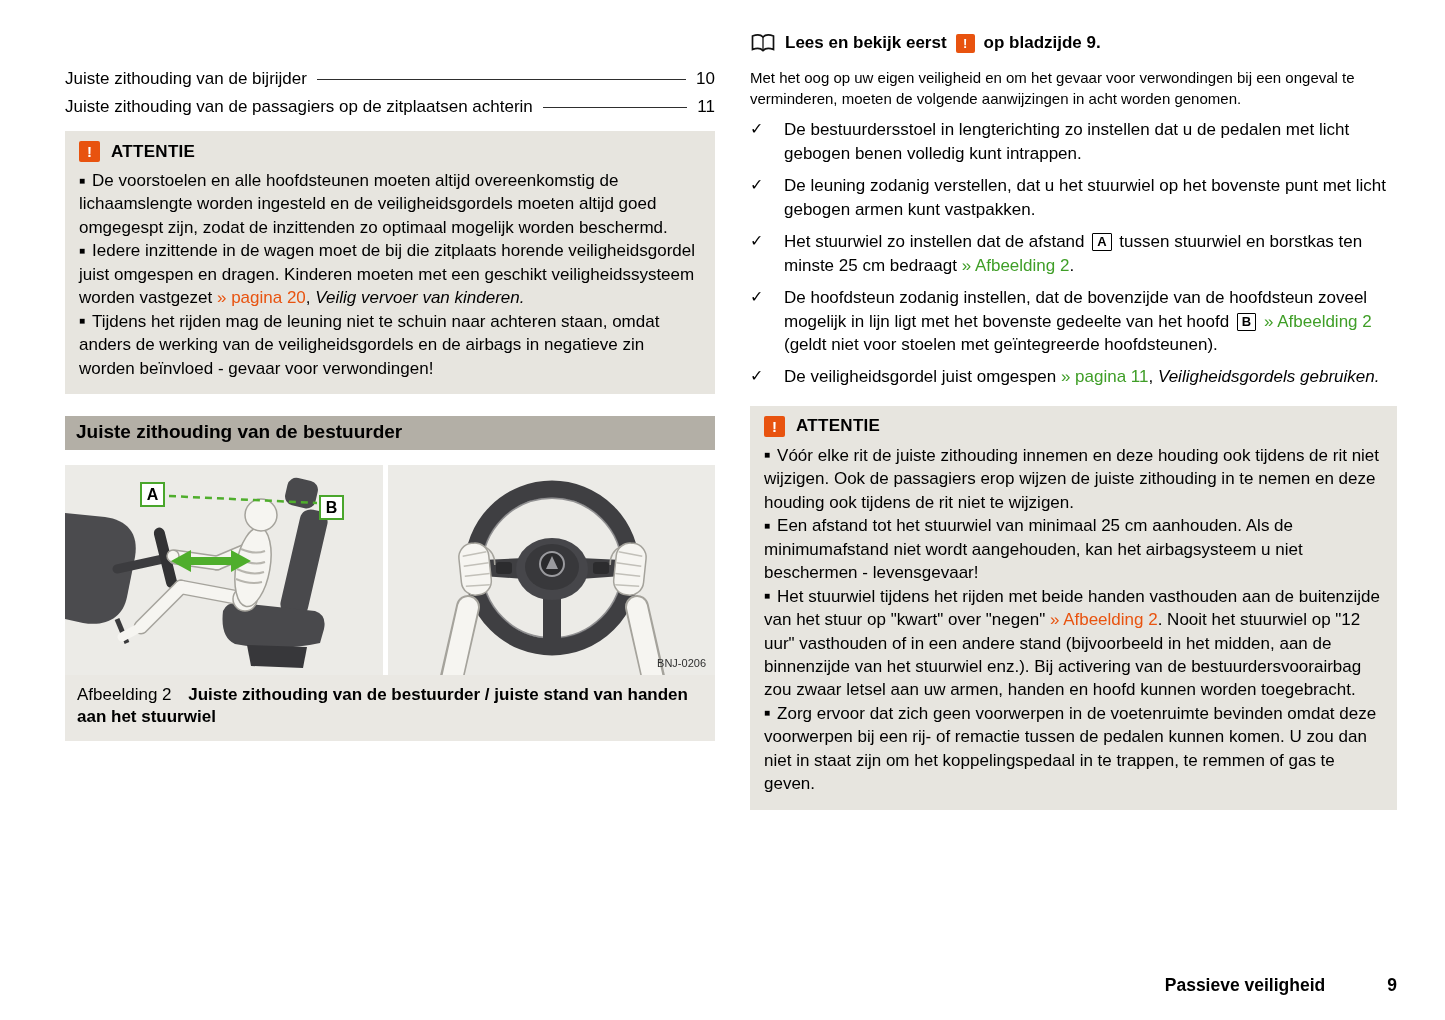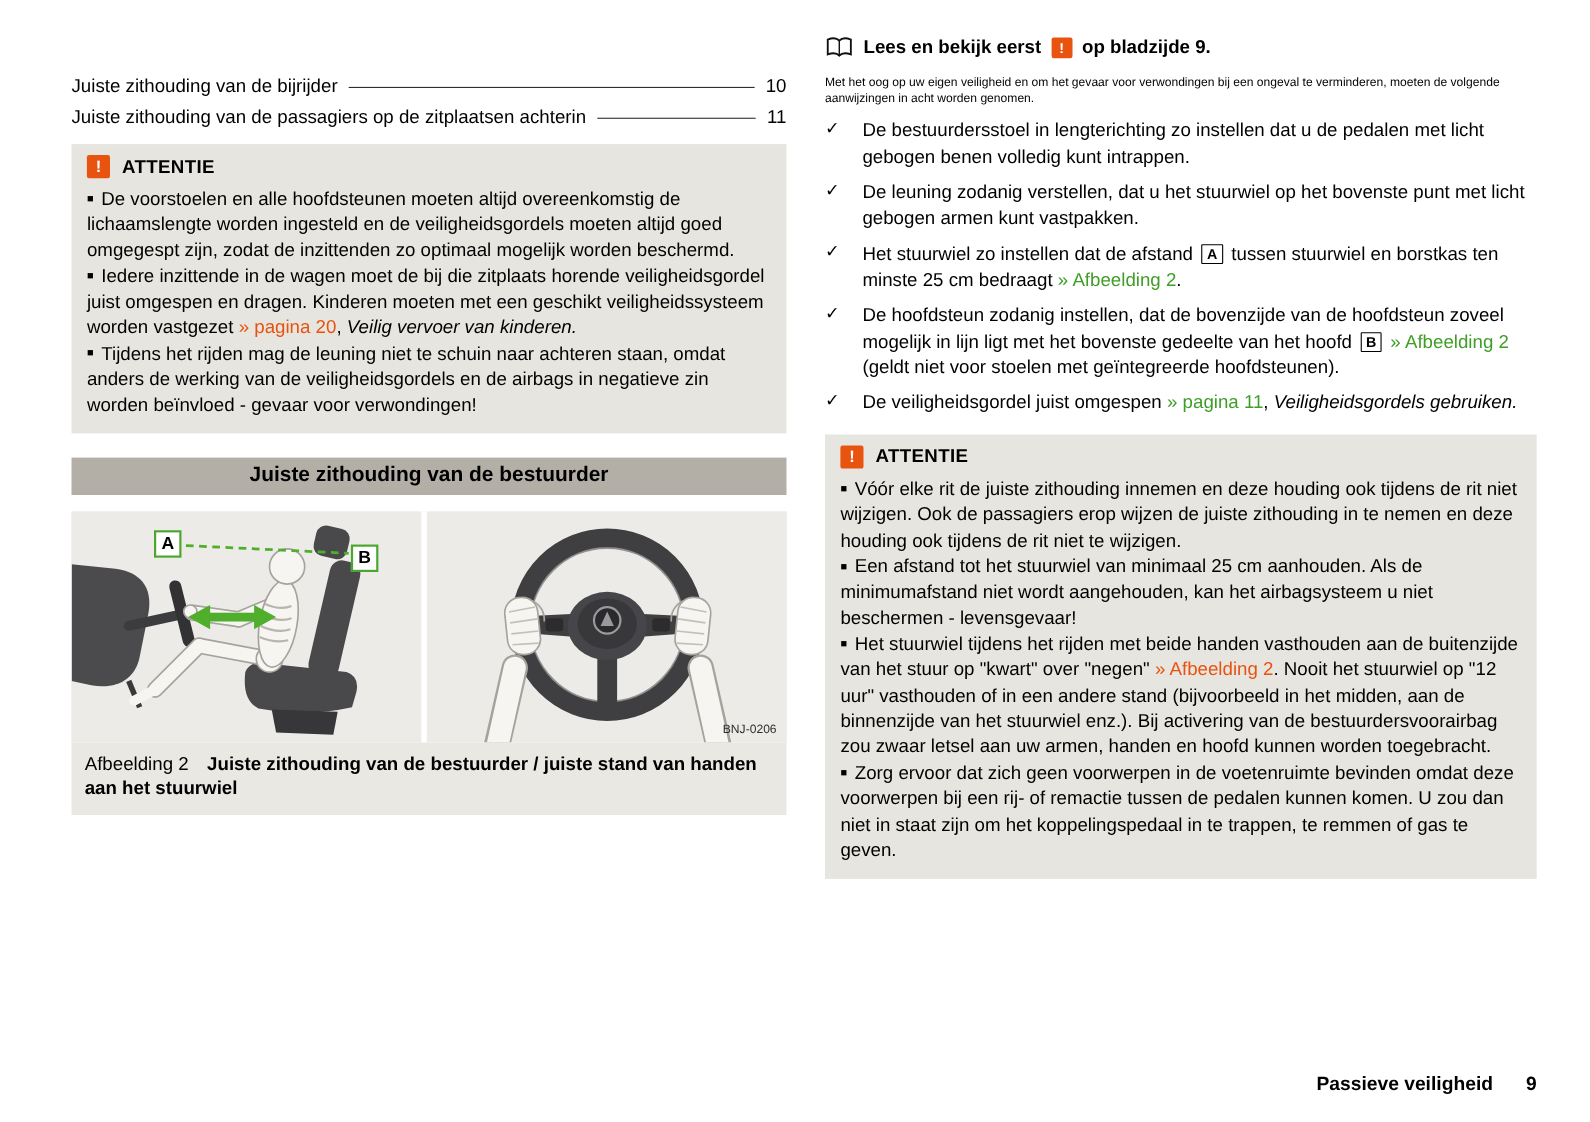--- a/index.html
+++ b/index.html
@@ -26,21 +26,21 @@
     display:inline-flex;align-items:center;justify-content:center;
     font-size:15px;border-radius:2px;flex:0 0 auto;line-height:1;
   }
   .warn-icon.small{width:19px;height:19px;font-size:13px;}
   .attention-title{font-weight:bold;font-size:17px;letter-spacing:.3px;}
   .att-bullet{font-size:17px;line-height:1.38;}
   .att-bullet .marker{font-size:10px;margin-right:7px;vertical-align:2.5px;}
   .att-bullet .item-text{display:inline;}
 
   
-  .section-heading{margin-top:22px;background:#b3afa6;font-weight:bold;font-size:19px;padding:5px 11px 7px 11px;text-align:center;}
+  .section-heading{margin-top:22px;background:#b3afa6;font-weight:bold;font-size:19px;padding:5px 11px 7px 11px;}
 
   
   .figure-block{margin-top:15px;background:#eae8e3;}
   .fig-images{display:flex;height:210px;background:#ffffff;gap:5px;}
   .fig-panel{position:relative;overflow:hidden;background:#ecebe7;}
   .fig-left{flex:0 0 318px;}
   .fig-right{flex:1;text-align:center;}
   .fig-panel svg{display:block;}
   .fig-label{
     position:absolute;width:25px;height:25px;border:2.5px solid #4aa62c;background:#fff;
@@ -48,38 +48,38 @@
     box-sizing:border-box;
   }
   .fig-code{position:absolute;right:9px;bottom:6px;font-size:11px;color:#2f2f2f;}
   .fig-caption{padding:9px 12px 13px 12px;font-size:17px;line-height:1.3;}
   .cap-prefix{margin-right:12px;}
   .cap-text{font-weight:bold;}
 
   
   .read-first{display:flex;align-items:center;gap:9px;font-weight:bold;font-size:17px;margin-top:3px;}
   .book-icon{display:inline-flex;flex:0 0 auto;}
-  .intro{margin:15px 0 0 0;font-size:11px;line-height:1.38;}
+  .intro{margin:15px 0 0 0;font-size:15px;line-height:1.38;}
   .checklist{margin-top:8px;}
   .check-row{display:flex;margin-top:9px;font-size:17px;line-height:1.38;}
   .check-row .marker{flex:0 0 34px;font-size:16px;}
   .check-row .item-text{flex:1;min-width:0;}
 
   
   .seg-n{}
   .seg-i{font-style:italic;}
   .seg-lg{color:#3f9e27;}
   .seg-lo{color:#e8530f;}
   .seg-box{
     display:inline-block;border:1.4px solid #000;background:#fff;font-weight:bold;
     font-size:13px;line-height:16px;padding:0 4px;margin:0 3px;vertical-align:1px;border-radius:1px;
   }
 
   
-  .footer{position:absolute;right:48px;bottom:24px;display:flex;align-items:flex-start;gap:30px;font-weight:bold;font-size:17.5px;}
+  .footer{position:absolute;right:48px;bottom:24px;display:flex;align-items:flex-start;gap:62px;font-weight:bold;font-size:17.5px;}
 </style>
 </head>
 <body>
 
 <div class="page">
   <div class="columns">
 
     <div class="col-left">
 
       <div class="toc">

